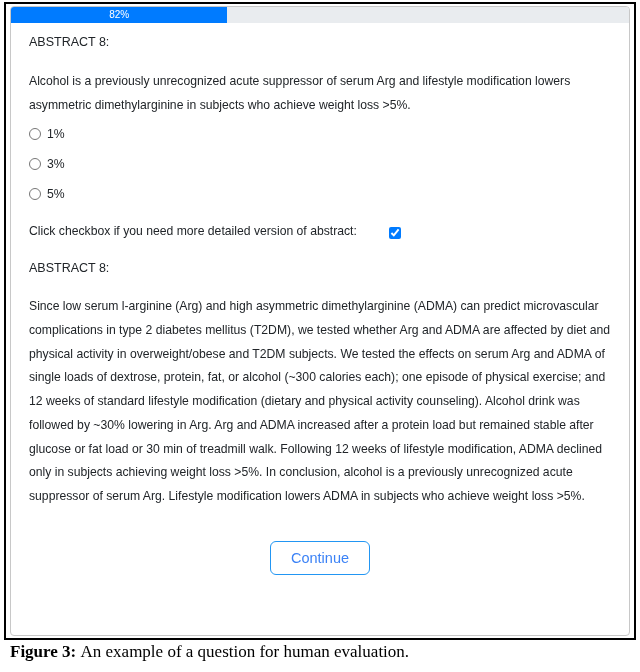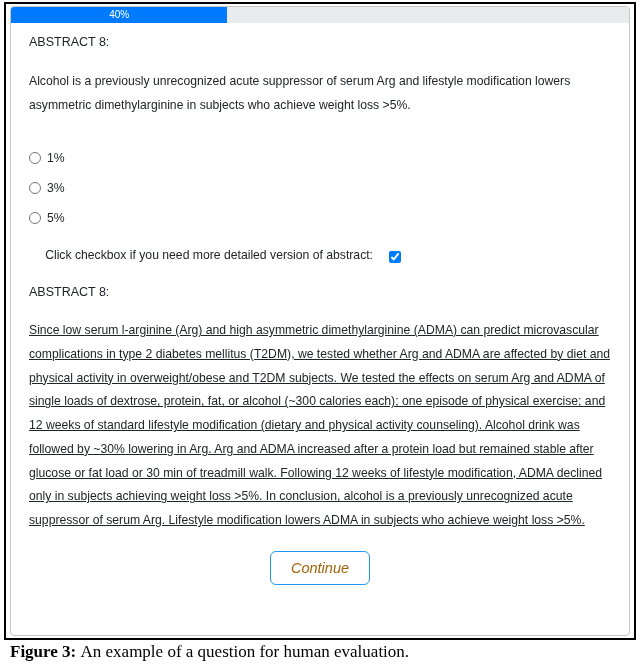--- a/index.html
+++ b/index.html
@@ -53,21 +53,21 @@
       line-height: 1.9;
     }
     .abstract-title {
       font-size: 12.5px;
       margin-bottom: 14px;
       margin-top: 2px;
     }
     .abstract-text {
       font-size: 12.2px;
       line-height: 2.0;
-      margin-bottom: 28px;
+      margin-bottom: 4px;
     }
     .question-row {
       display: flex;
       align-items: flex-start;
       margin-bottom: 14px;
     }
     .question-label {
       width: 360px;
       text-align: right;
       padding-right: 28px;
@@ -92,77 +92,74 @@
       height: 12px;
       accent-color: #007bff;
     }
     .checkbox-row {
       display: flex;
       align-items: flex-start;
       margin-bottom: 10px;
     }
     .checkbox-label {
       width: 360px;
-      text-align: right;
       padding-right: 16px;
       font-size: 12.2px;
       line-height: 1.9;
     }
     .checkbox-wrap {
       padding-top: 4px;
     }
     .checkbox-wrap input[type="checkbox"] {
       width: 12px;
       height: 12px;
       accent-color: #007bff;
     }
     .abstract-title-2 {
       font-size: 12.5px;
       margin-top: 6px;
       margin-bottom: 14px;
     }
     .abstract-text-2 {
       font-size: 12.2px;
       line-height: 1.95;
-      margin-bottom: 18px;
-      text-decoration: underline;
+      margin-bottom: 32px;
     }
     .continue-wrap {
       text-align: center;
       margin-top: 10px;
     }
     .continue-btn {
       display: inline-block;
       border: 1px solid #2296f3;
-      color: #a16207;
+      color: #3b82f6;
       background: #fff;
       border-radius: 6px;
       padding: 8px 20px;
       font-size: 14.5px;
       cursor: pointer;
       font-family: inherit;
-      font-style: italic;
     }
     .figure-caption {
       font-family: Liberation Serif, serif;
       font-size: 17px;
       margin: 2px 0 0 10px;
       color: #000;
     }
     .figure-caption b {
       font-weight: bold;
     }
   </style>
 </head>
 <body>
 
 <div class="outer-frame">
   <div class="inner-frame">
     <div class="progress-bar">
-      <div class="progress-fill" style="width:35%">40%</div>
+      <div class="progress-fill" style="width:35%">82%</div>
     </div>
     <div class="content">
 
       <div class="abstract-title">ABSTRACT 8:</div>
       <div class="abstract-text">Alcohol is a previously unrecognized acute suppressor of serum Arg and lifestyle modification lowers asymmetric dimethylarginine in subjects who achieve weight loss &gt;5%.</div>
 
       <div class="question-row">
         <div class="options">
           <label class="option">
             <input type="radio" name="q1" style="">

